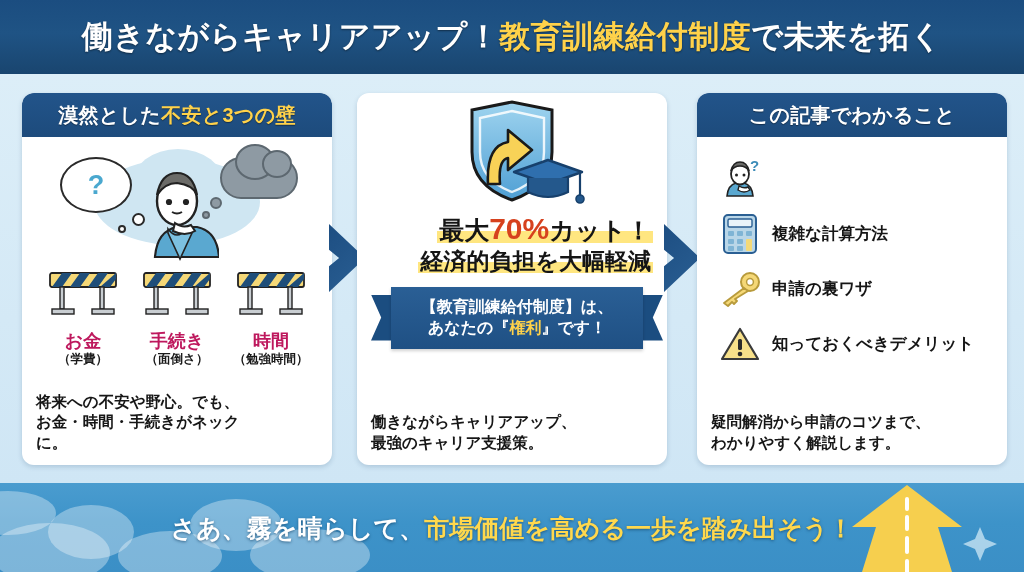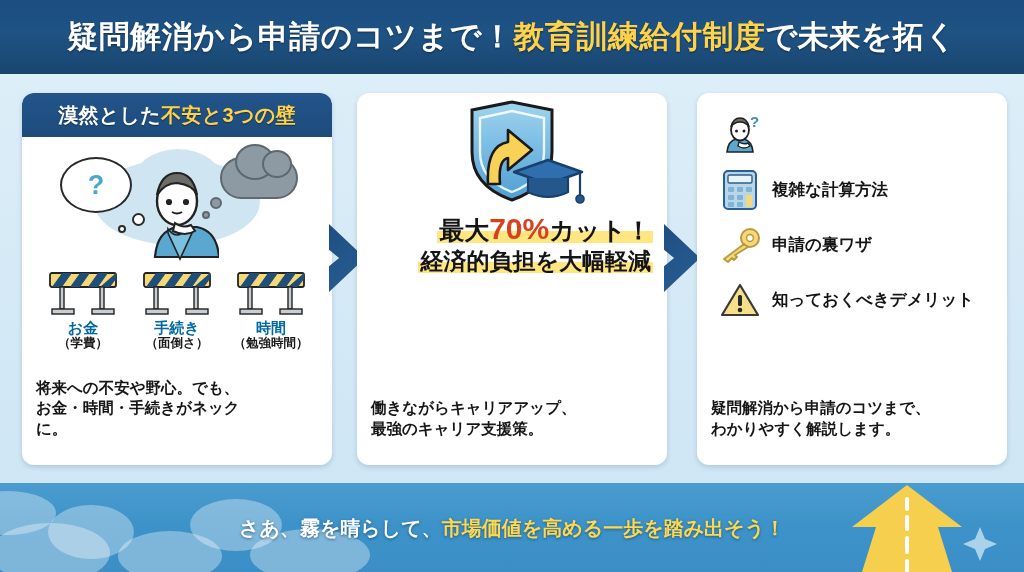--- a/index.html
+++ b/index.html
@@ -99,27 +99,27 @@
   }
   #d3 { right:96px; top:54px; width:12px; height:12px; background:#8e9aa3; border-color:#5d6870; }
   #d4 { right:108px; top:68px; width:8px; height:8px; background:#8e9aa3; border-color:#5d6870; }
   .person { position:absolute; left:50%; top:18px; transform:translateX(-50%); width:84px; height:100px; }
 
   
   .barriers { display:flex; justify-content:space-around; margin-top:4px; }
   .barrier-col { width:88px; text-align:center; }
   .barrier-svg { display:block; margin:0 auto; }
   .barrier-label {
-    font-size:15px; font-weight:bold; color:#0369a1; margin-top:2px; line-height:1.15;
+    font-size:18px; font-weight:bold; color:#be185d; margin-top:14px; line-height:1.15;
   }
   .barrier-sub { font-size:12.5px; font-weight:bold; color:#1a1a1a; line-height:1.2; }
 
   .panel-foot {
-    position:absolute; left:14px; right:10px; bottom:25px;
-    font-size:15.5px; font-weight:bold; color:#161616; line-height:1.34;
+    position:absolute; left:14px; right:10px; bottom:10px;
+    font-size:15.5px; font-weight:bold; color:#161616; line-height:1.34;font-family:Liberation Mono, monospace;
   }
 
   
   .shield-wrap { height:112px; display:flex; align-items:center; justify-content:center; margin-top:4px; }
   .cut-line {
     text-align:right; font-size:25px; font-weight:bold; color:#151515;
     line-height:1.18; white-space:nowrap; margin-top:2px;
     position:relative;
   }
   .cut-line .mark {
@@ -152,32 +152,32 @@
 
   
   .bottom-banner {
     position:absolute; left:0; top:483px; width:1024px; height:89px;
     background: linear-gradient(180deg,#4a9ccf 0%,#3d93c9 45%,#3b8fc6 100%);
     overflow:hidden;
   }
   .bb-cloud { position:absolute; background:rgba(255,255,255,.34); border-radius:50%; }
   .bb-text {
     position:absolute; left:0; right:0; top:50%; transform:translateY(-50%);
-    text-align:center; font-size:20px; font-weight:bold; color:#ffffff;
+    text-align:center; font-size:25px; font-weight:bold; color:#ffffff;
     white-space:nowrap; text-shadow: 0 1px 3px rgba(10,50,85,.6);
   }
   .bb-text .hl { color:#ffd84d; }
   .road { position:absolute; right:22px; bottom:0; width:190px; height:89px; }
 </style>
 </head>
 <body>
 
 <div class="header-bar">
   <div class="header-title">
-    <span>疑問解消から申請のコツまで！</span><span class="hl">教育訓練給付制度</span><span>で未来を拓く</span>
+    <span>働きながらキャリアアップ！</span><span class="hl">教育訓練給付制度</span><span>で未来を拓く</span>
   </div>
 </div>
 
 <div class="mid-bg"></div>
 
 <div class="panel" id="panel-1">
   <div class="panel-header">
     <div class="panel-header-text">
       <span>漠然とした</span><span class="hl">不安と3つの壁</span>
     </div>
@@ -278,31 +278,44 @@
       </svg>
     </div>
 
     <div class="cut-line">
       <span class="mark"><span>最大</span><span class="pct">70%</span><span>カット！</span></span>
     </div>
     <div class="cut-line cut-line2">
       <span class="mark">経済的負担を大幅軽減</span>
     </div>
 
+    <div class="ribbon">
+      <div class="ribbon-tail l"></div>
+      <div class="ribbon-tail r"></div>
+      <div class="ribbon-body">
+        <div class="ribbon-line">【教育訓練給付制度】は、</div>
+        <div class="ribbon-line">
+          <span>あなたの『</span><span class="hl">権利</span><span>』です！</span>
+        </div>
+      </div>
+    </div>
 
     <div class="panel-foot">
       <div>働きながらキャリアアップ、</div>
       <div>最強のキャリア支援策。</div>
     </div>
   </div>
 </div>
 
 <div class="flow-arrow" id="arrow-2"></div>
 
 <div class="panel" id="panel-3">
+  <div class="panel-header">
+    <div class="panel-header-text">この記事でわかること</div>
+  </div>
   <div class="panel-body">
     <div class="check-list">
 
       <div class="check-item">
         <div class="check-icon">
           <svg width="40" height="40" viewBox="0 0 40 40">
             <path d="M7 37 q1-11 9-13 h8 q8 2 9 13 z" fill="#5aa8d0" stroke="#222" stroke-width="1.6"></path>
             <ellipse cx="20" cy="15" rx="9" ry="10.5" fill="#fff" stroke="#222" stroke-width="1.8"></ellipse>
             <path d="M11 12 q2-9 9-9 t9 9 q-3-5-9-5 -6 0-9 5z" fill="#6b6b68" stroke="#222" stroke-width="1.6"></path>
             <circle cx="16.5" cy="16" r="1.5" fill="#222"></circle>

